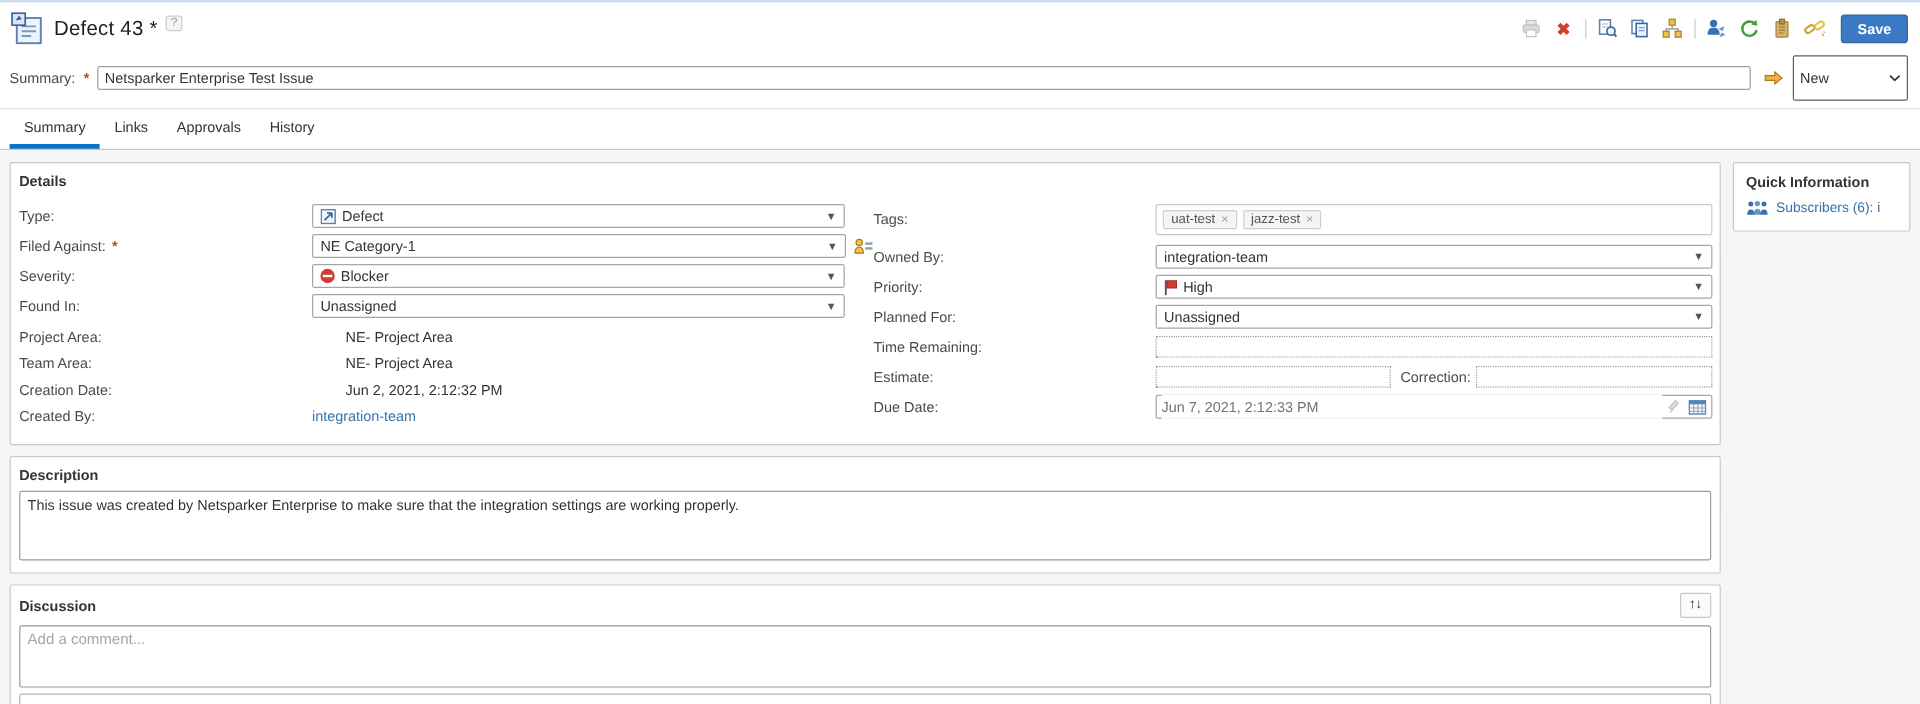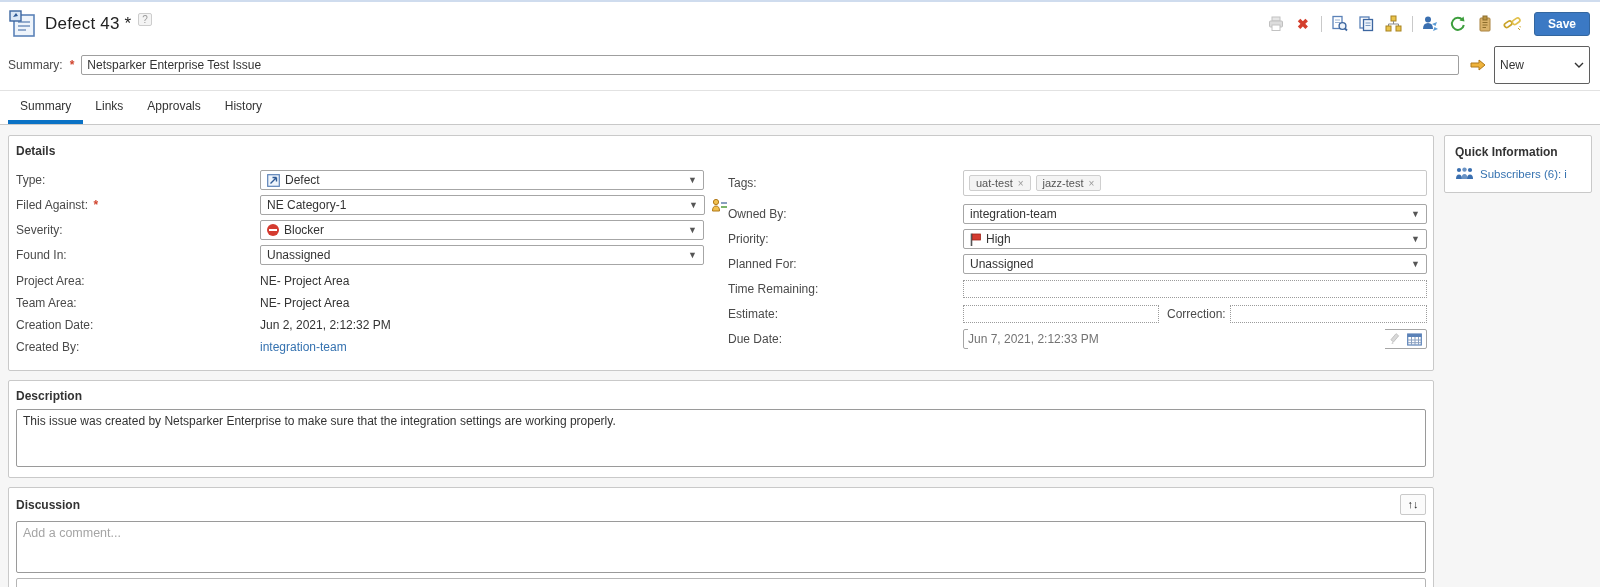--- a/index.html
+++ b/index.html
@@ -45,21 +45,21 @@
   .frow.textrow { margin-bottom:1px; min-height:21px; }
   .dcol-left .flabel { width:244px; flex:none; color:#4a4a4a; }
   .dcol-right .flabel { width:235px; flex:none; color:#4a4a4a; }
   .dd { flex:1; height:20px; border:1px solid #a6a6a6; border-radius:2px; background:#fff; display:flex;
         align-items:center; gap:5px; padding:0 6px; cursor:pointer; }
   .dd .caret { margin-left:auto; color:#555; font-size:9px; }
   .pad-r { margin-right:24px; }
   .mini-ico { display:inline-flex; flex:none; }
   .blocker-dot { width:12px; height:12px; border-radius:50%; background:#d43b30; position:relative; flex:none; }
   .blocker-dot::after { content:""; position:absolute; left:2px; right:2px; top:5px; height:2px; background:#fff; }
-  .fvalue { color:#333; }
+  .fvalue { color:#333;margin-left:28px; }
   .link { color:#3572b0; text-decoration:none; cursor:pointer; }
   .cat-ico { margin-left:6px; flex:none; cursor:pointer; }
   
   .tags-box { flex:1; min-height:26px; border:1px solid #c9c9c9; border-radius:2px; background:#fff;
               display:flex; align-items:center; gap:5px; padding:2px 5px; }
   .chip { display:inline-flex; align-items:center; gap:5px; background:#f4f4f4; border:1px solid #cfcfcf;
           border-radius:2px; padding:1px 6px; font-size:11px; color:#555; }
   .chip .x { color:#9a9a9a; font-size:10px; cursor:pointer; }
   .tags-row { margin-bottom:8px; }
   .dotted-input { height:18px; border:1px dotted #9b9b9b; background:#fff; font-family:inherit; font-size:12px; padding:0 4px; color:#333; }

